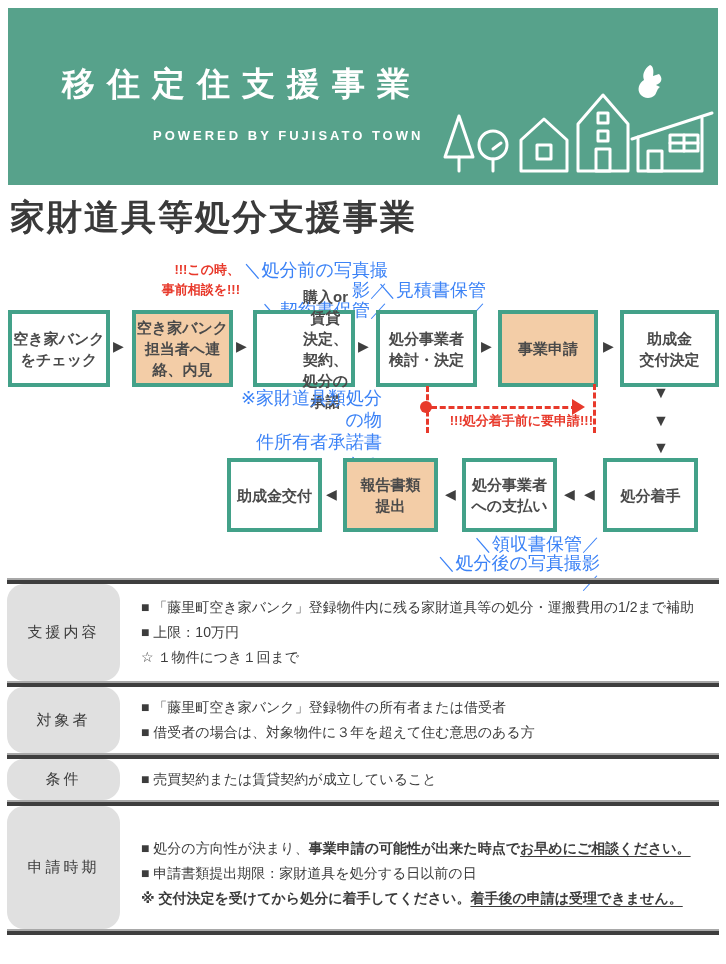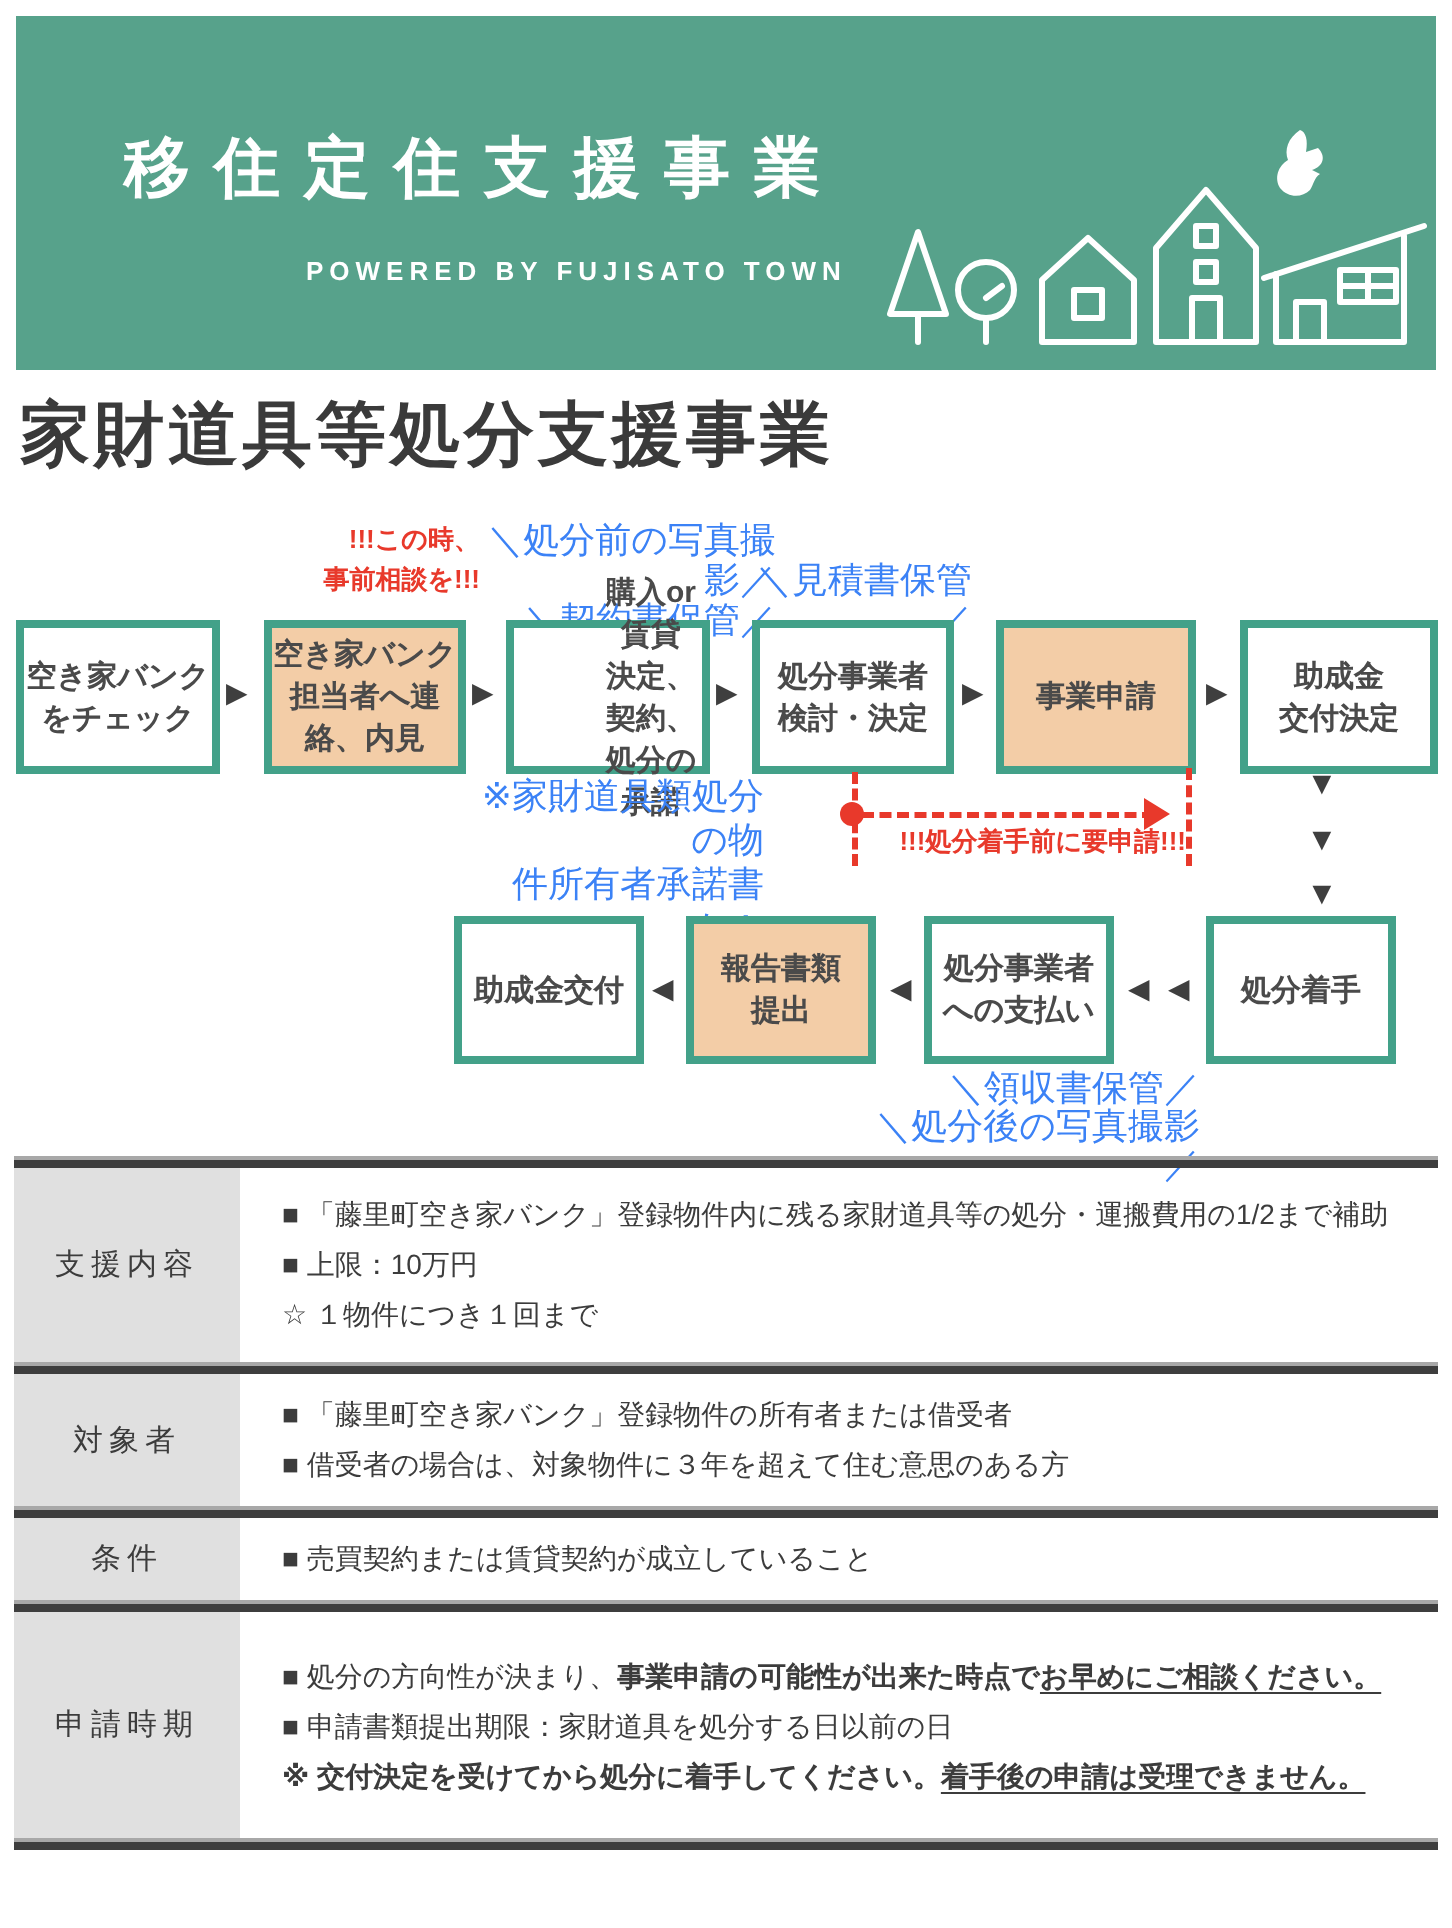--- a/index.html
+++ b/index.html
@@ -56,25 +56,25 @@
     border-left:13px solid #e8392b; border-top:8px solid transparent; border-bottom:8px solid transparent;
   }
 
   
   .info-table { position:absolute; left:7px; top:578px; width:712px; }
   .divider { height:1px; border-top:2px solid #a8a8a8; border-bottom:4px solid #3e3e3e; background:#fff; }
   .trow { display:flex; align-items:stretch; }
   .tlabel {
     width:113px; flex:0 0 113px; background:#e0e0e0;
     display:flex; align-items:center; justify-content:center;
-    font-size:15px; color:#3c3c3c; letter-spacing:3px;
+    font-size:15px; color:#3c3c3c; letter-spacing:3px;border-radius:17px;
   }
   .tcontent { padding:11px 4px 11px 21px; font-size:14px; color:#3c3c3c; line-height:25px; }
   .tcontent.pad-sm { padding-top:8px; padding-bottom:8px; }
-  .tcontent.pad-lg { padding-top:20px; padding-bottom:18px; }
+  .tcontent.pad-lg { padding-top:20px; padding-bottom:18px;margin-top:10px; }
   .b { font-weight:bold; }
   .u { text-decoration:underline; text-underline-offset:3px; }
 </style>
 </head>
 <body>
 
 <div class="page">
 
   <div class="banner">
     <div class="banner-title">移住定住支援事業</div>

